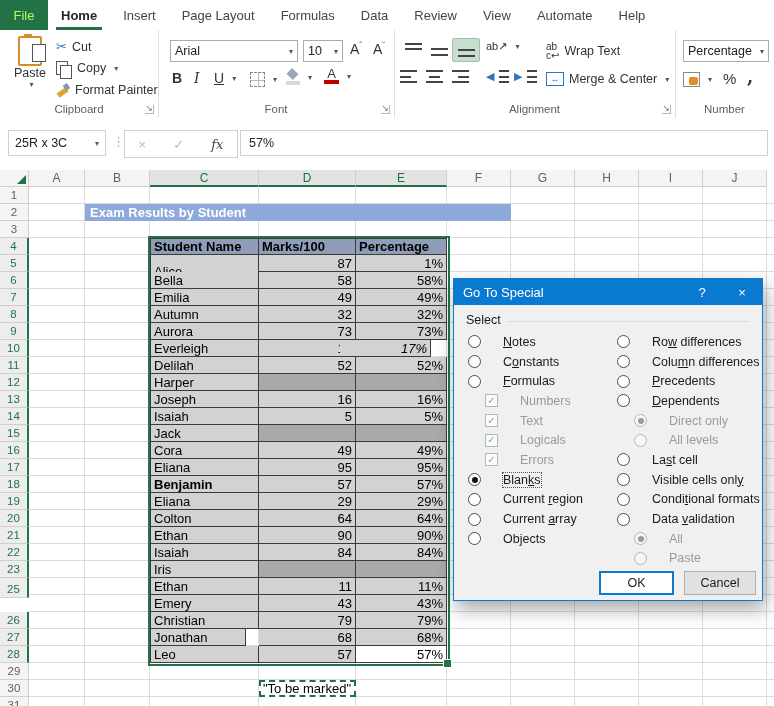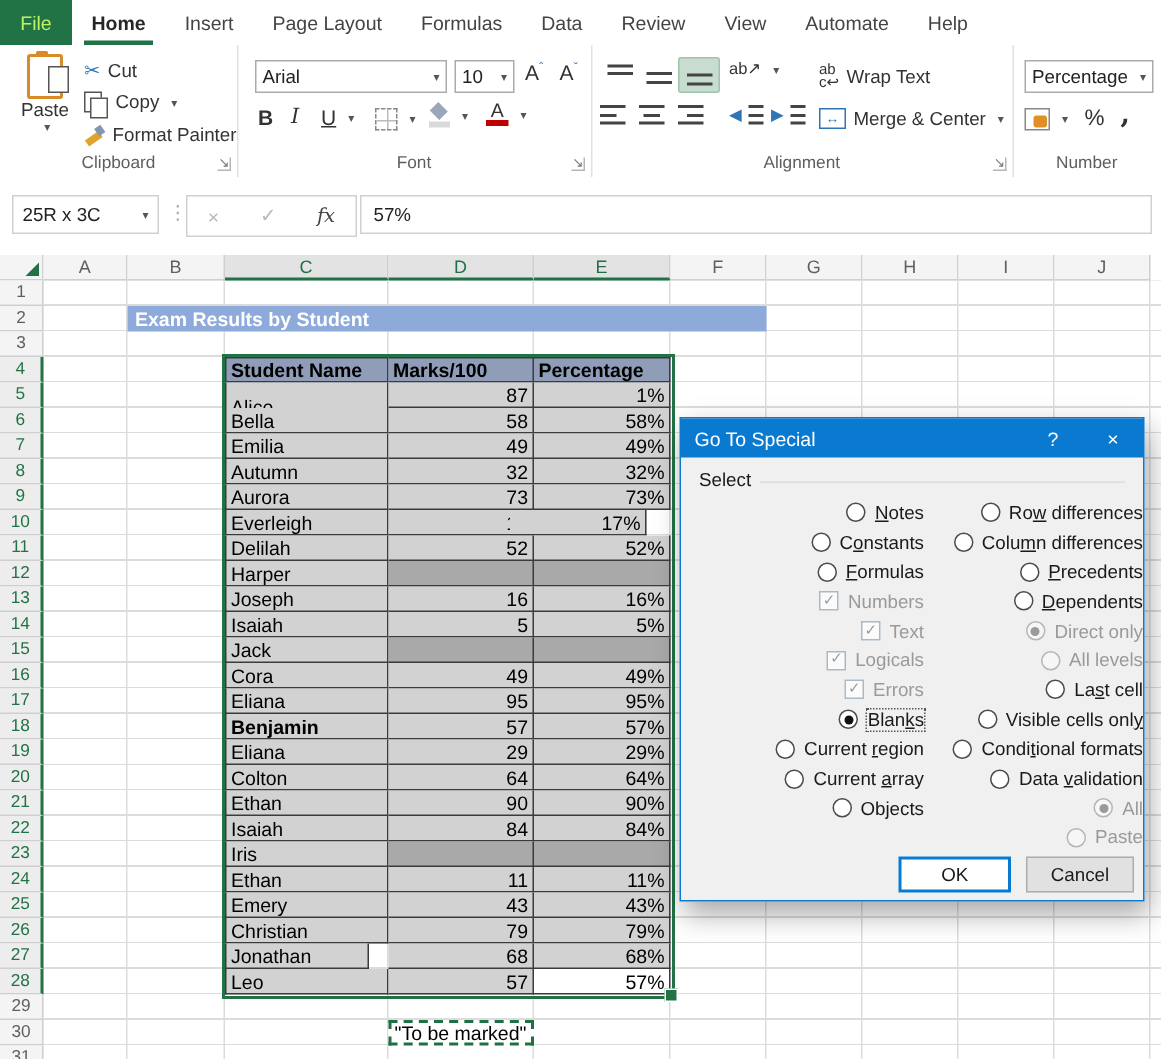--- a/index.html
+++ b/index.html
@@ -97,21 +97,21 @@
   
   #dialog{position:absolute;left:453px;top:278px;width:310px;height:323px;background:#f0f0f0;border:1px solid #0a7ad1;box-shadow:3px 8px 18px rgba(0,0,0,.35);box-sizing:border-box;}
   #dlg-title{position:absolute;left:0;top:0;right:0;height:26px;background:#0a7ad1;color:#fff;display:flex;align-items:center;font-size:13px;padding-left:9px;}
   .dlg-btns{margin-left:auto;display:flex;height:100%;}
   .dlg-tbtn{width:40px;display:flex;align-items:center;justify-content:center;color:#fff;font-size:13px;}
   #dlg-select{position:absolute;left:12px;top:34px;font-size:12.5px;color:#1a1a1a;background:#f0f0f0;padding-right:6px;z-index:2;}
   #dlg-hr{position:absolute;left:12px;right:12px;top:42px;height:1px;background:#dcdcdc;}
   .optcol{position:absolute;top:53px;}
   #optleft{left:14px;width:148px;}
   #optright{left:163px;width:145px;}
-  .opt{height:19.7px;display:flex;align-items:center;gap:6px;font-size:12.5px;color:#1a1a1a;white-space:nowrap;justify-content:flex-end;}
+  .opt{height:19.7px;display:flex;align-items:center;gap:22px;font-size:12.5px;color:#1a1a1a;white-space:nowrap;}
   .opt.indent{padding-left:17px;}
   .opt.disabled{color:#9a9a9a;}
   .radio{width:13px;height:13px;border:1px solid #4b4b4b;border-radius:50%;background:#fff;flex:0 0 auto;position:relative;box-sizing:border-box;}
   .radio.checked::after{content:"";position:absolute;left:2.5px;top:2.5px;width:6px;height:6px;border-radius:50%;background:#111;}
   .radio.disabled{border-color:#b5b5b5;background:#f6f6f6;}
   .radio.disabled.checked::after{background:#9a9a9a;}
   .chk{width:13px;height:13px;border:1px solid #a9bac6;background:#fbfbfb;flex:0 0 auto;box-sizing:border-box;display:flex;align-items:center;justify-content:center;font-size:10px;color:#9a9a9a;line-height:1;}
   .opt .focuslbl{outline:1px dotted #555;}
   u{text-decoration:underline;}
   .dlg-btn{position:absolute;height:24px;font-size:12.5px;display:flex;align-items:center;justify-content:center;box-sizing:border-box;}
@@ -353,21 +353,21 @@
       <div class="rowhdr sel" style="top: 255px; height: 17px;">15</div>
       <div class="rowhdr sel" style="top: 272px; height: 17px;">16</div>
       <div class="rowhdr sel" style="top: 289px; height: 17px;">17</div>
       <div class="rowhdr sel" style="top: 306px; height: 17px;">18</div>
       <div class="rowhdr sel" style="top: 323px; height: 17px;">19</div>
       <div class="rowhdr sel" style="top: 340px; height: 17px;">20</div>
       <div class="rowhdr sel" style="top: 357px; height: 17px;">21</div>
       <div class="rowhdr sel" style="top: 374px; height: 17px;">22</div>
       <div class="rowhdr sel" style="top: 391px; height: 17px;">23</div>
       <div class="rowhdr sel" style="top: 408px; height: 17px;">24</div>
-      <div class="rowhdr sel" style="top: 425px; height: 17px;">25</div>
+      <div class="rowhdr sel" style="top: 411px; height: 17px;">25</div>
       <div class="rowhdr sel" style="top: 442px; height: 17px;">26</div>
       <div class="rowhdr sel" style="top: 459px; height: 17px;">27</div>
       <div class="rowhdr sel" style="top: 476px; height: 17px;">28</div>
       <div class="rowhdr" style="top: 493px; height: 17px;">29</div>
       <div class="rowhdr" style="top: 510px; height: 17px;">30</div>
       <div class="rowhdr" style="top: 527px; height: 17px;">31</div>
       <div class="banner" style="left: 85px; top: 34px; width: 426px; height: 17px;">Exam Results by Student</div>
       <div class="tcell hdr c0" style="left: 150px; top: 68px; width: 109px; height: 17px;">Student Name</div>
       <div class="tcell hdr" style="left: 259px; top: 68px; width: 97px; height: 17px;">Marks/100</div>
       <div class="tcell hdr" style="left: 356px; top: 68px; width: 91px; height: 17px;">Percentage</div>
@@ -381,21 +381,21 @@
       <div class="tcell num" style="left: 259px; top: 119px; width: 97px; height: 17px;">49</div>
       <div class="tcell num" style="left: 356px; top: 119px; width: 91px; height: 17px;">49%</div>
       <div class="tcell c0" style="left: 150px; top: 136px; width: 109px; height: 17px;">Autumn</div>
       <div class="tcell num" style="left: 259px; top: 136px; width: 97px; height: 17px;">32</div>
       <div class="tcell num" style="left: 356px; top: 136px; width: 91px; height: 17px;">32%</div>
       <div class="tcell c0" style="left: 150px; top: 153px; width: 109px; height: 17px;">Aurora</div>
       <div class="tcell num" style="left: 259px; top: 153px; width: 97px; height: 17px;">73</div>
       <div class="tcell num" style="left: 356px; top: 153px; width: 91px; height: 17px;">73%</div>
       <div class="tcell c0" style="left: 150px; top: 170px; width: 109px; height: 17px;">Everleigh</div>
       <div class="tcell num" style="left: 259px; top: 170px; width: 97px; height: 17px;">17</div>
-      <div class="tcell num" style="left: 340px; top: 170px; width: 91px; height: 17px;">17%</div>
+      <div class="tcell num" style="left: 340px; top: 170px; width: 91px; height: 17px; font-style: italic;">17%</div>
       <div class="tcell c0" style="left: 150px; top: 187px; width: 109px; height: 17px;">Delilah</div>
       <div class="tcell num" style="left: 259px; top: 187px; width: 97px; height: 17px;">52</div>
       <div class="tcell num" style="left: 356px; top: 187px; width: 91px; height: 17px;">52%</div>
       <div class="tcell c0" style="left: 150px; top: 204px; width: 109px; height: 17px;">Harper</div>
       <div class="tcell num blank" style="left: 259px; top: 204px; width: 97px; height: 17px;"></div>
       <div class="tcell num blank" style="left: 356px; top: 204px; width: 91px; height: 17px;"></div>
       <div class="tcell c0" style="left: 150px; top: 221px; width: 109px; height: 17px;">Joseph</div>
       <div class="tcell num" style="left: 259px; top: 221px; width: 97px; height: 17px;">16</div>
       <div class="tcell num" style="left: 356px; top: 221px; width: 91px; height: 17px;">16%</div>
       <div class="tcell c0" style="left: 150px; top: 238px; width: 109px; height: 17px;">Isaiah</div>

